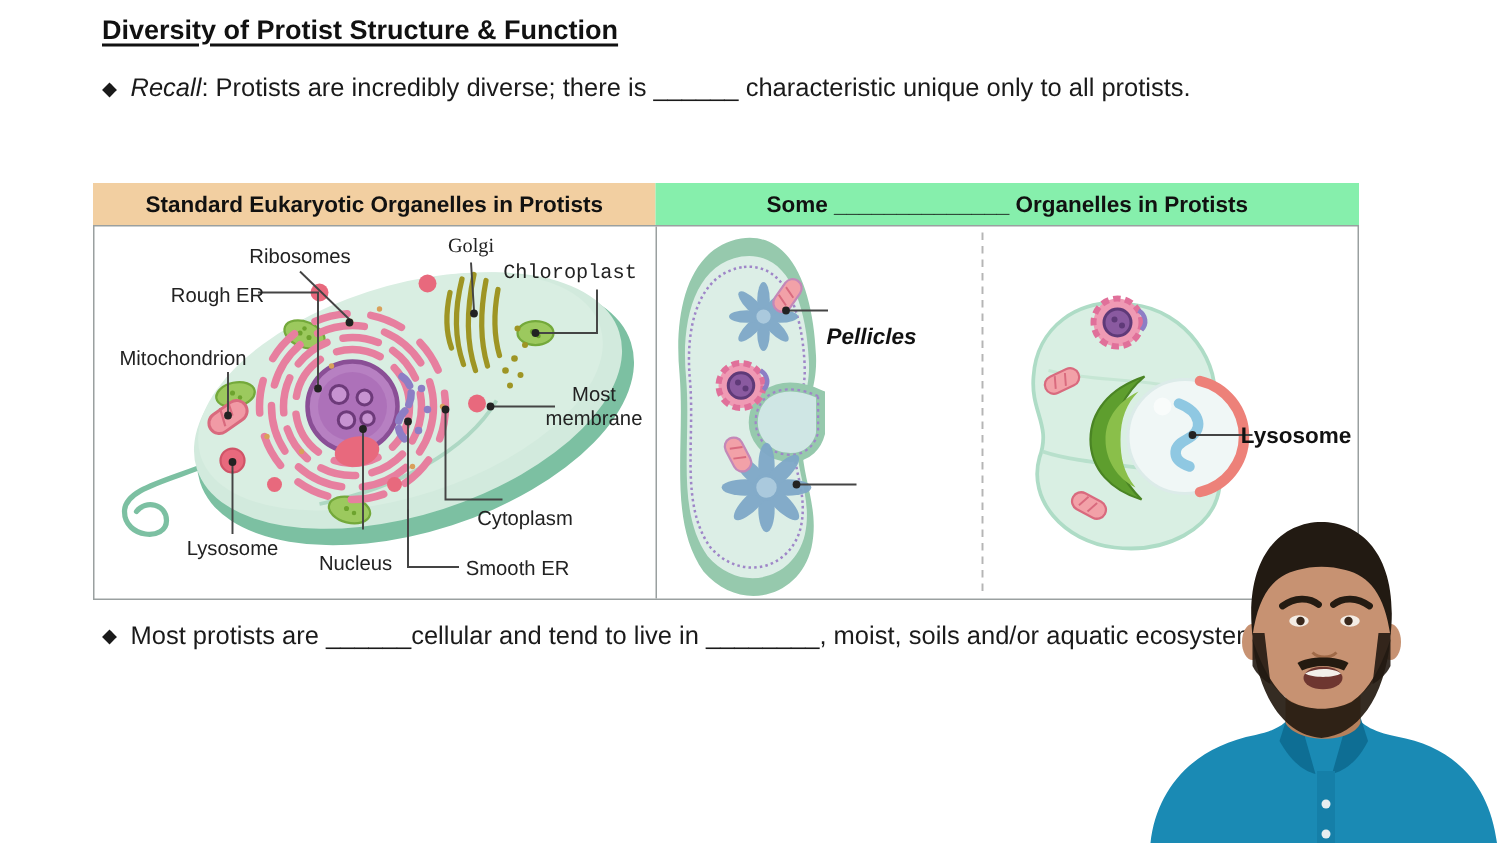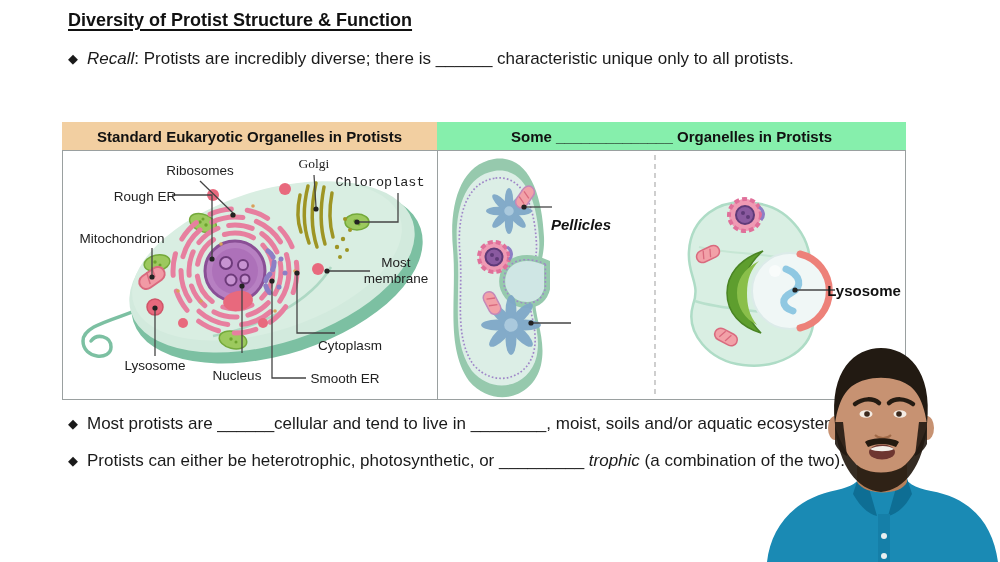--- a/index.html
+++ b/index.html
@@ -274,23 +274,20 @@
       <div class="dlabel" style="left:174px;top:205px;margin-top:12px;">Nucleus</div>
       <div class="dlabel" style="left:267px;top:220px;margin-left:15px;">Smooth ER</div>
       <div class="dlabel b" style="left:518px;top:65px;font-style:italic;">Pellicles</div>
       <div class="dlabel b" style="left:801px;top:131px;">Lysosome</div>
     </div>
   </div>
 
   <div class="abs bullet botline1">
     <span class="marker">◆</span><span>Most protists are ______cellular and tend to live in ________, moist, soils and/or aquatic ecosystems.</span>
   </div>
-  <div class="abs bullet botline2">
-    <span class="marker">◆</span><span>Protists can either be heterotrophic, photosynthetic, or _________ </span><span class="ital">trophic</span><span> (a combination of the two).</span>
-  </div>
 
   <svg class="abs person" viewBox="0 0 235 222">
     <g>
 
       <path d="M2,222 C6,186 30,158 72,150 C86,147 94,142 97,134 L138,134 C140,142 150,148 166,151
                C206,158 228,184 233,222 Z" fill="#1a8ab4"></path>
       <path d="M95,132 L88,154 C96,168 104,174 112,176 L104,148 Z" fill="#0e6e94"></path>
       <path d="M140,132 L147,154 C140,168 131,174 123,176 L131,148 Z" fill="#0e6e94"></path>
       <rect x="113" y="174" width="12" height="48" fill="#157fa8"></rect>
       <circle cx="119" cy="196" r="3" fill="#e8eef0"></circle>

